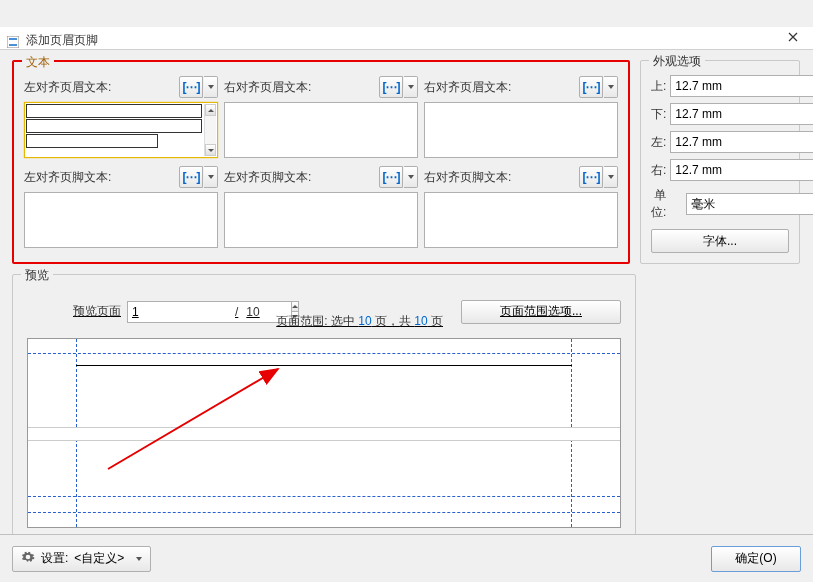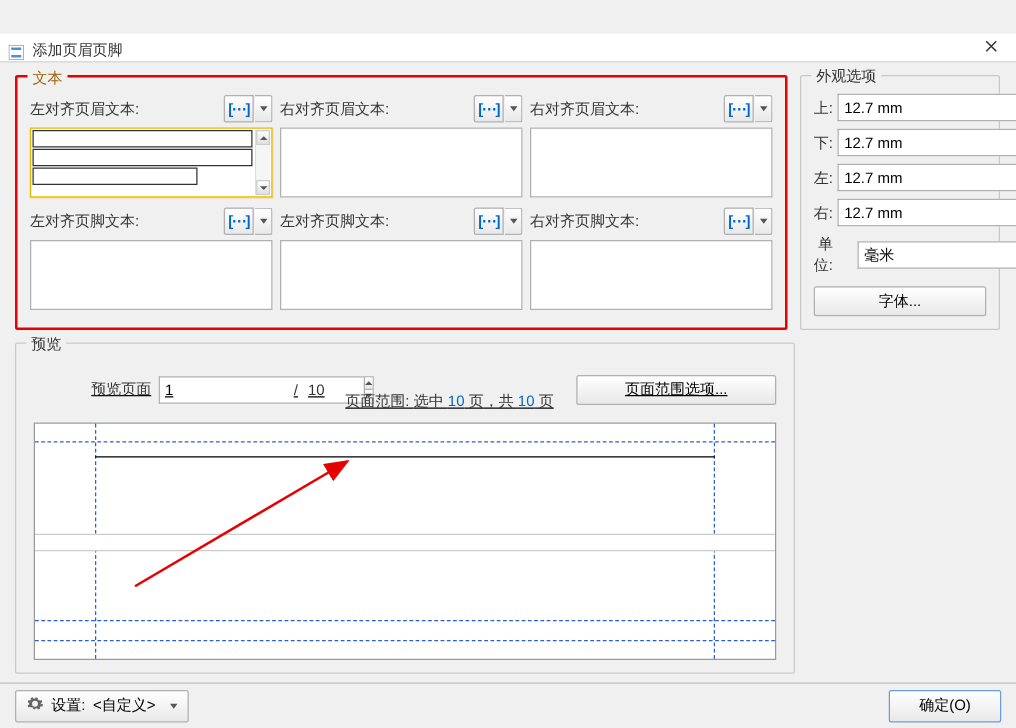--- a/index.html
+++ b/index.html
@@ -69,21 +69,21 @@
 .range-btn { width: 160px; height: 24px; border: 1px solid #b0b0b0; background: linear-gradient(#fff,#e8e8e8); border-radius: 2px; cursor:pointer; margin-left: 12px; }
 
 .preview-canvas { border: 1px solid #999; background: #fff; height: 190px; margin: 0 4px; position: relative; }
 .guide-v { position:absolute; top:0; bottom:0; border-left: 1px dashed #2a5fd0; }
 .guide-h { position:absolute; left:0; right:0; border-top: 1px dashed #2a5fd0; }
 .solid-h { position:absolute; left:0; right:0; border-top: 1px solid #000; }
 .mid-strip { position:absolute; left:0; right:0; background:#fff; border-top:1px solid #ccc; border-bottom:1px solid #ccc; }
 
 .arrow-annot { position:absolute; pointer-events:none; }
 
-.bottombar { position: absolute; left:0; right:0; bottom:0; height: 36px; border-top: 1px solid #c0c0c0; background: #f0f0f0; display:flex; align-items:center; padding: 0 12px; margin-top: 32px; }
+.bottombar { position: absolute; left:0; right:0; bottom:0; height: 48px; border-top: 1px solid #c0c0c0; background: #f0f0f0; display:flex; align-items:center; padding: 0 12px; margin-top: 32px; }
 .settings-btn { display:flex; align-items:center; gap:6px; height: 26px; padding: 0 8px; border:1px solid #b0b0b0; background:linear-gradient(#fff,#e8e8e8); border-radius:2px; cursor:pointer; }
 .gear { color:#555; }
 .bottombar .spacer-flex { flex:1; }
 .dlg-btn { width: 90px; height: 26px; border:1px solid #b0b0b0; background:linear-gradient(#fff,#e8e8e8); border-radius:2px; cursor:pointer; margin-left: 10px; }
 .dlg-btn.primary { border-color: #6a9edb; }
 
 </style>
 </head>
 <body>
 

